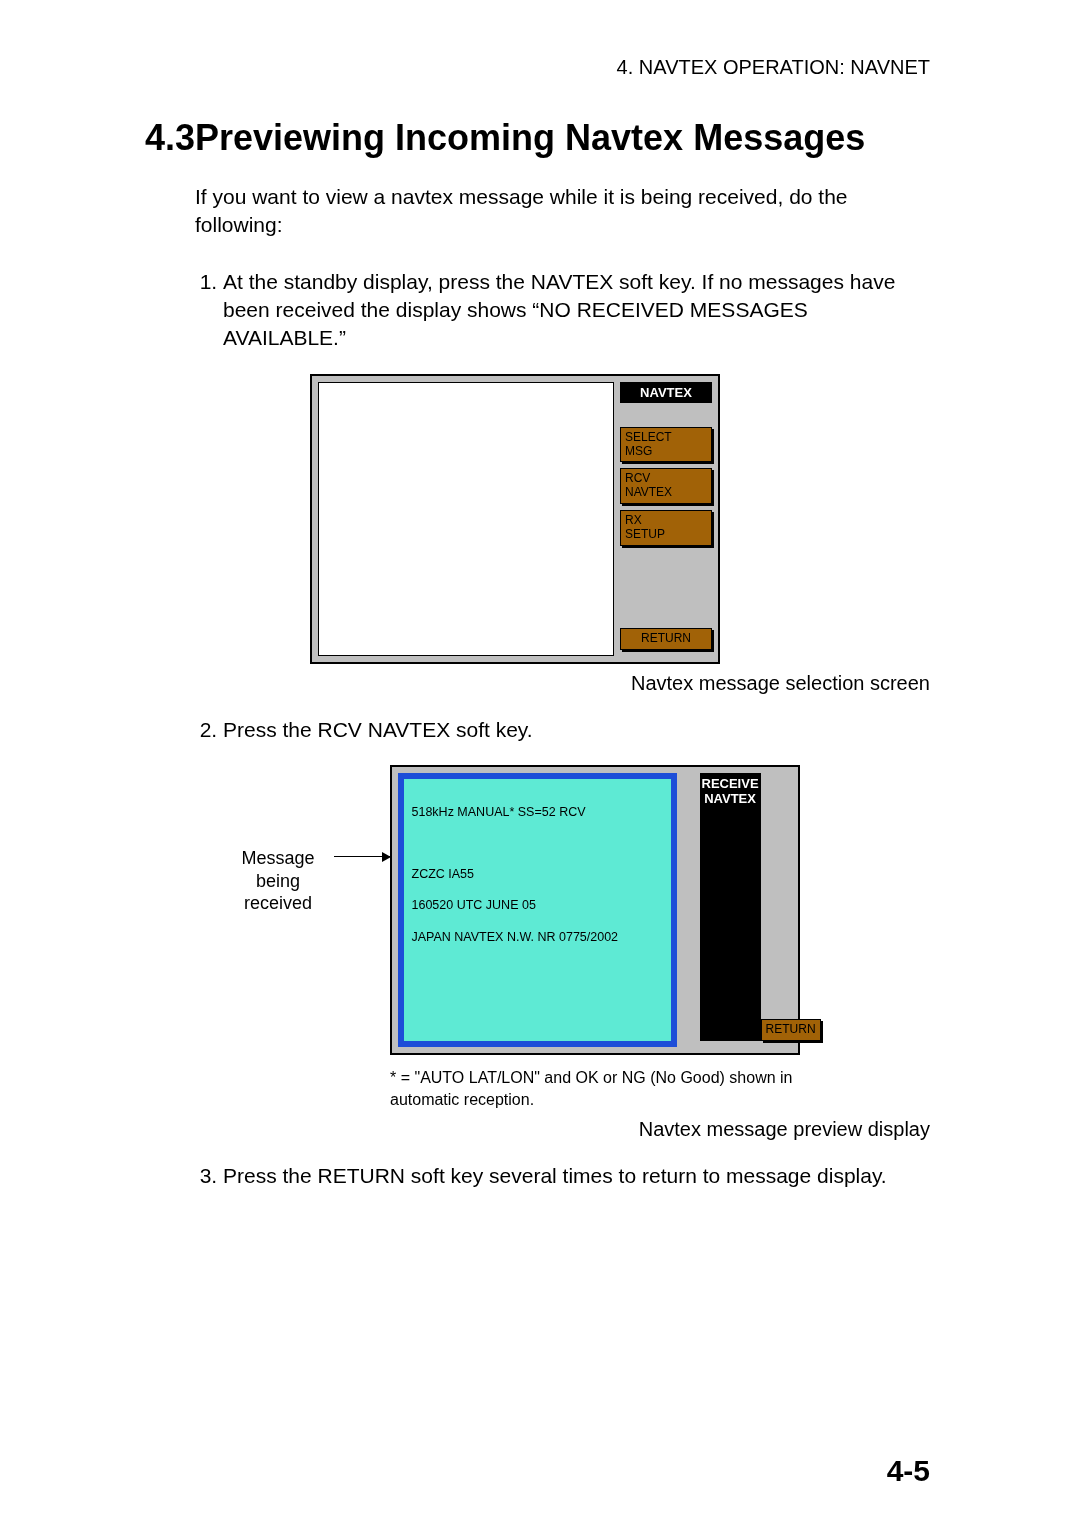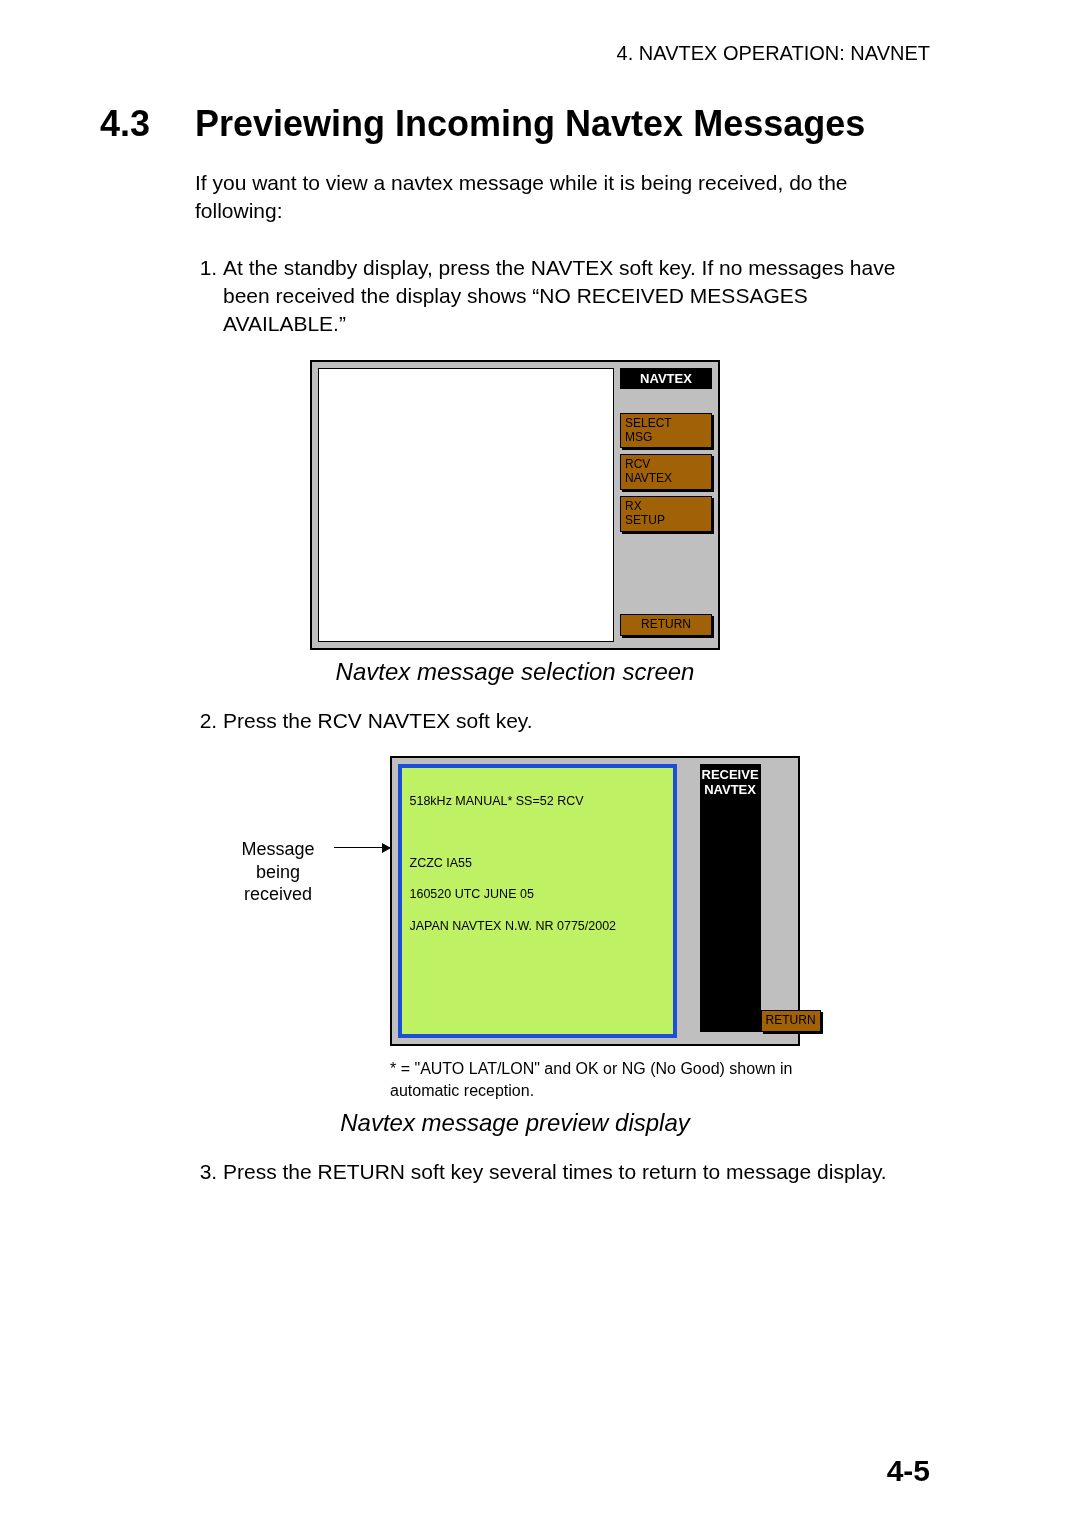--- a/index.html
+++ b/index.html
@@ -7,38 +7,39 @@
     padding: 0;
     background: #ffffff;
     font-family: Arial, Helvetica, sans-serif;
     color: #000;
   }
   .page {
     width: 1020px;
     height: 1528px;
     position: relative;
     box-sizing: border-box;
-    padding: 36px 90px 40px 100px;
+    padding: 50px 90px 40px 100px;
   }
   .chapter-header {
     text-align: right;
     font-size: 20px;
     margin-bottom: 38px;
     margin-top: 6px;
   }
   .section-row {
     display: flex;
     align-items: baseline;
     margin-bottom: 24px;
   }
   .section-num {
     font-size: 36px;
     font-weight: bold;
     width: 95px;
     flex-shrink: 0;
+    text-align: right;
   }
   .section-title {
     font-size: 36px;
     font-weight: bold;
     text-align: center;
   }
   .intro-para {
     font-size: 21px;
     margin-left: 95px;
     margin-bottom: 28px;
@@ -98,23 +99,22 @@
     line-height: 1.15;
     padding: 3px 4px;
     margin-bottom: 6px;
     white-space: pre-line;
   }
   .skey.bottom {
     margin-top: auto;
     text-align: center;
   }
   .fig-caption {
-    text-align: center;
-    font-style: italic;
-    font-size: 24px;
+    text-align: right;
+    font-size: 20px;
     margin: 8px 0 16px 0;
   }
   
   .fig2-container {
     display: flex;
     align-items: flex-start;
     justify-content: center;
     margin-top: 12px;
   }
   .callout {
@@ -144,22 +144,22 @@
   .fig2 {
     display: flex;
     border: 2px solid #000;
     background: #bfbfbf;
     width: 410px;
     height: 290px;
     padding: 6px;
     box-sizing: border-box;
   }
   .fig2 .display-area {
-    background: #bef264;
-    border: 4px solid #1d4ed8;
+    background: #5eead4;
+    border: 6px solid #1d4ed8;
     flex: 1;
     font-size: 12.5px;
     line-height: 1.25;
     padding: 10px 8px;
     box-sizing: border-box;
     white-space: pre-line;
   }
   .fig2 .softkeys {
     width: 92px;
     margin-left: 23px;

